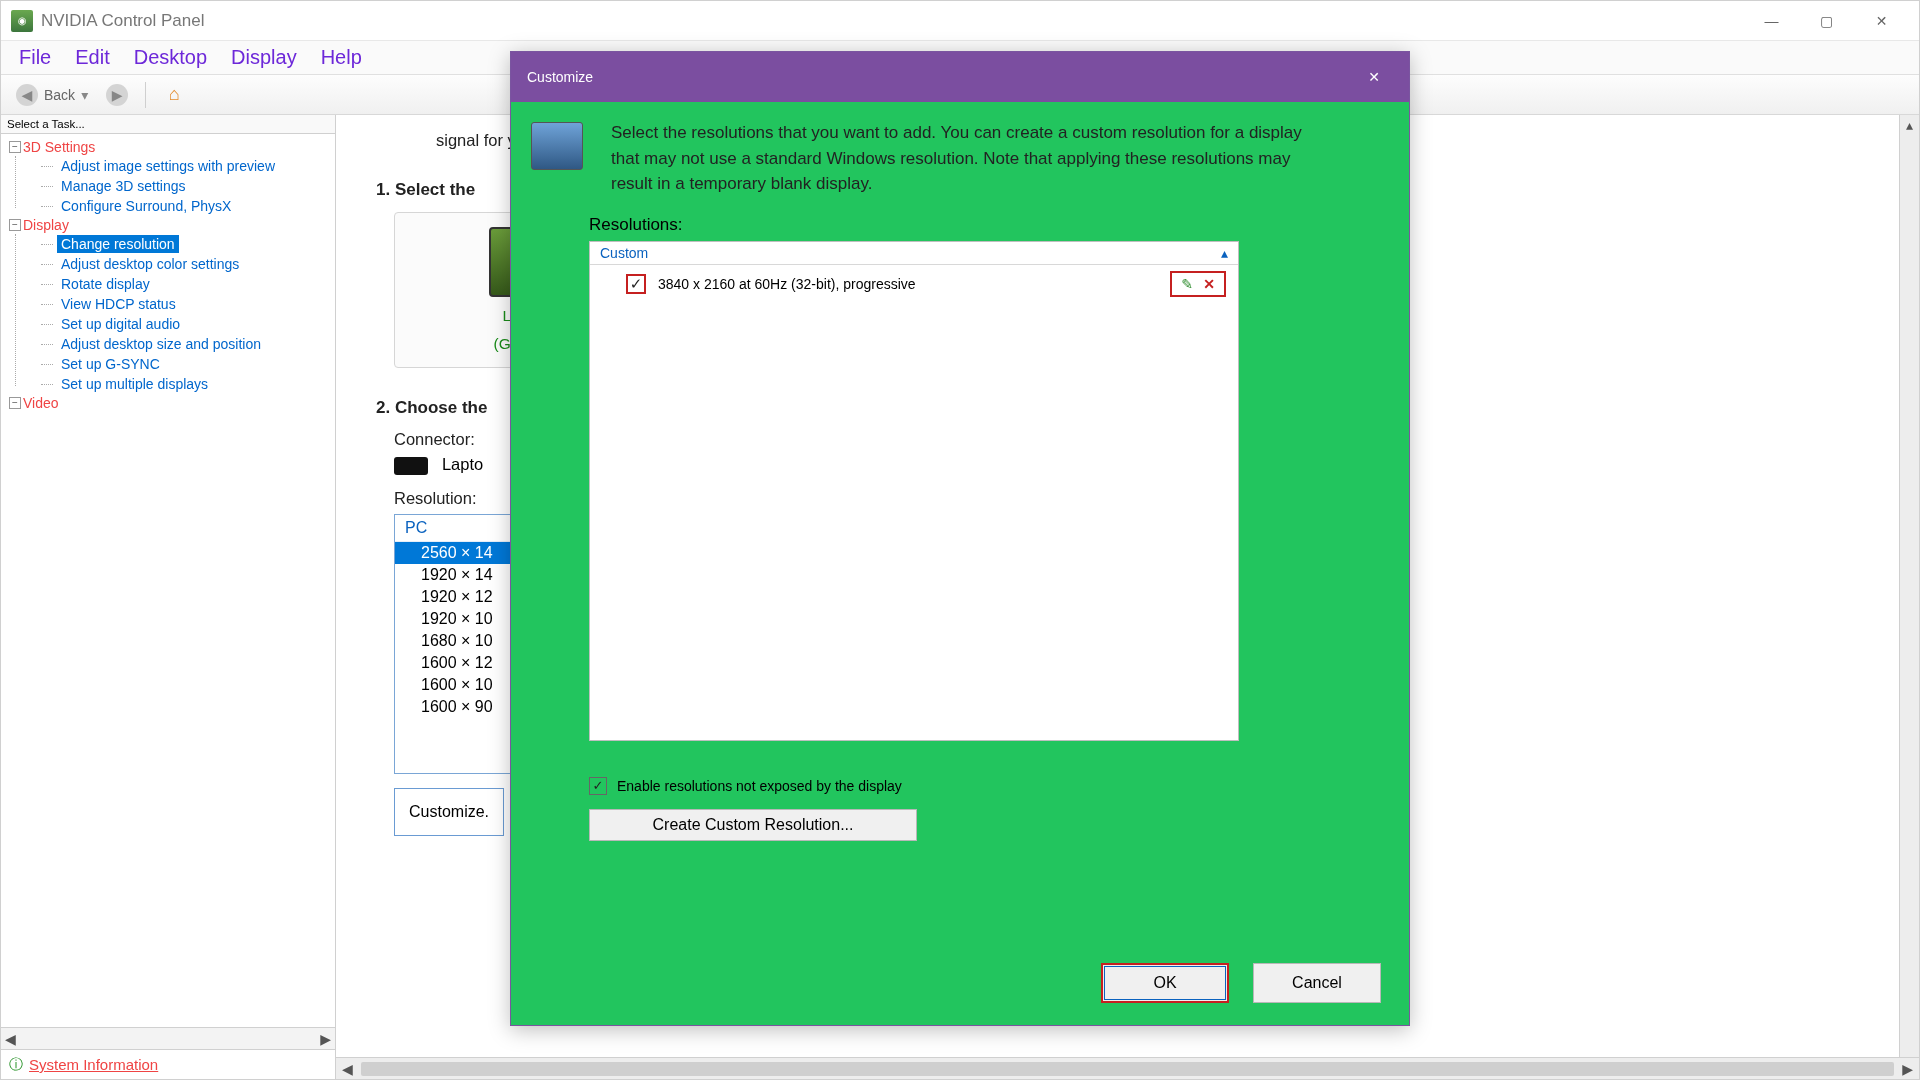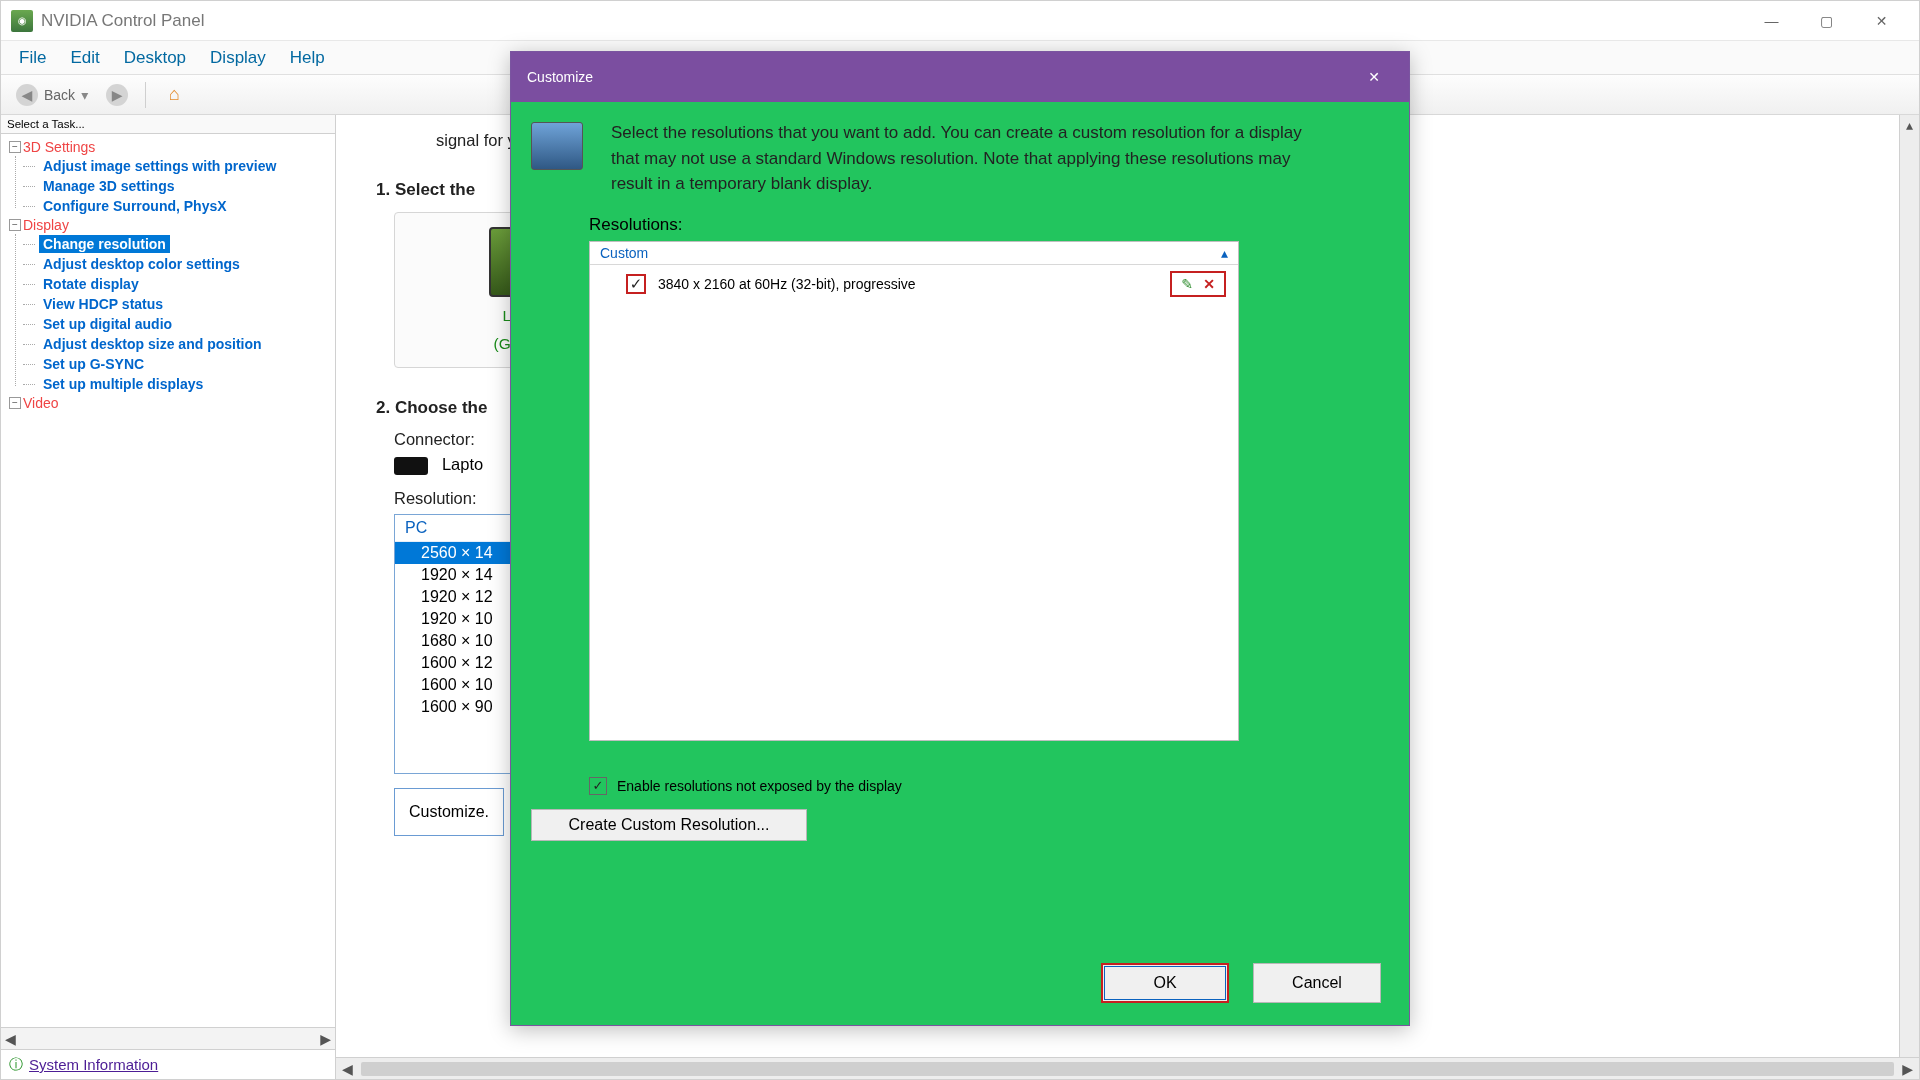--- a/index.html
+++ b/index.html
@@ -5,43 +5,43 @@
   *{box-sizing:border-box;margin:0;padding:0;font-family:"Segoe UI",Tahoma,sans-serif;font-size:14px;}
   html,body{width:1920px;height:1080px;overflow:hidden;background:#fff;}
   .window{width:1920px;height:1080px;background:#fff;border:1px solid #d0d0d0;position:relative;}
   .titlebar{height:40px;display:flex;align-items:center;padding:0 10px;border-bottom:1px solid #e8e8e8;background:#fff;color:#777;}
   .titlebar .icon{width:22px;height:22px;background:linear-gradient(#6aa84f,#3c763d);border-radius:2px;margin-right:8px;display:flex;align-items:center;justify-content:center;font-size:10px;color:#fff;}
   .titlebar .title{flex:0 0 auto;font-size:17px;}
   .titlebar .spacer{flex:1;}
   .winbtn{width:55px;height:40px;display:flex;align-items:center;justify-content:center;color:#666;}
   .winbtn span{font-size:14px;}
   .menubar{height:34px;display:flex;align-items:center;padding:0 6px;border-bottom:1px solid #e0e0e0;background:#fafafa;}
-  .menuitem{padding:4px 12px;font-size:17px;color:#0369a1;}
+  .menuitem{padding:4px 12px;font-size:20px;color:#6d28d9;}
   .toolbar{height:40px;display:flex;align-items:center;padding:0 6px;border-bottom:1px solid #d8d8d8;background:linear-gradient(#fdfdfd,#f0f0f0);}
   .tb-btn{display:flex;align-items:center;gap:6px;height:30px;padding:0 8px;border:1px solid transparent;border-radius:3px;color:#666;}
   .tb-circle{width:22px;height:22px;border-radius:50%;background:#d4d4d4;display:inline-flex;align-items:center;justify-content:center;color:#888;font-size:14px;}
   .tb-sep{width:1px;height:26px;background:#cfcfcf;margin:0 8px;}
   .tb-home{width:22px;height:22px;display:inline-flex;align-items:center;justify-content:center;color:#e38b2c;font-size:18px;}
   
   .body{display:flex;height:calc(100% - 40px - 34px - 40px);}
   .sidebar{width:335px;min-width:335px;border-right:1px solid #d0d0d0;background:#fff;display:flex;flex-direction:column;}
   .task-hdr{font-size:11.5px;padding:3px 6px;border-bottom:1px solid #d0d0d0;background:#f9f9f9;}
   .tree{flex:1;overflow:hidden;padding:4px 0;}
   .tree-node{display:flex;align-items:center;gap:2px;padding:1px 6px 1px 8px;font-size:16.5px;white-space:nowrap;}
   .tree-toggle{width:12px;height:12px;border:1px solid #999;display:inline-flex;align-items:center;justify-content:center;font-size:10px;line-height:1;color:#555;}
   .tree-label{color:#ef4444;}
   .tree-link{color:#0066cc;padding:1px 4px;}
   .tree-link.selected{background:#0078d7;color:#fff;}
-  .tree-children{padding-left:14px;position:relative;font-weight:bold;}
+  .tree-children{padding-left:32px;position:relative;}
   .tree-children::before{content:"";position:absolute;left:14px;top:0;bottom:8px;border-left:1px dotted #aaa;}
   .tree-children .tree-node::before{content:"";width:12px;border-top:1px dotted #aaa;margin-right:2px;}
   .side-scroll{height:22px;border-top:1px solid #d0d0d0;display:flex;align-items:center;justify-content:space-between;padding:0 4px;background:#f3f3f3;}
   .side-scroll span{color:#555;}
   .sysinfo{height:30px;border-top:1px solid #d0d0d0;display:flex;align-items:center;gap:6px;padding:0 8px;}
-  .sysinfo a{color:#4c1d95;text-decoration:underline;font-size:15px;text-align:center;}
+  .sysinfo a{color:#ef4444;text-decoration:underline;font-size:15px;text-align:center;}
   
   .content{flex:1;position:relative;background:#fff;border-left:none;overflow:hidden;}
   .content-inner{padding:10px 20px 10px 40px;height:100%;position:relative;}
   .hscroll{position:absolute;bottom:0;left:0;right:0;height:22px;background:#ededed;border-top:1px solid #d0d0d0;display:flex;align-items:center;justify-content:space-between;padding:0 6px;color:#555;}
   .hscroll .thumb{flex:1;height:14px;margin:0 8px;background:#cfcfcf;border-radius:2px;}
   .vscroll{position:absolute;top:0;right:0;bottom:22px;width:20px;background:#ededed;border-left:1px solid #d0d0d0;}
   .vscroll .up,.vscroll .down{height:20px;display:flex;align-items:center;justify-content:center;color:#555;}
   .section-head{font-size:17px;font-weight:600;margin:30px 0 12px;color:#222;}
   .group{border:1px solid #d6d6d6;border-radius:4px;padding:14px;background:#fbfbfb;}
   .monitor-ico{width:90px;height:70px;background:linear-gradient(#6a9c3a,#36591a);border:2px solid #333;border-radius:4px;margin:auto;display:flex;align-items:flex-end;justify-content:flex-end;padding:4px;}
@@ -66,21 +66,21 @@
   .res-box{margin-left:58px;width:650px;height:500px;border:1px solid #bfbfbf;background:#fff;position:relative;}
   .res-box-hdr{display:flex;align-items:center;justify-content:space-between;padding:3px 10px;border-bottom:1px solid #d8d8d8;color:#0a62bf;font-size:17px;}
   .res-entry{display:flex;align-items:center;gap:12px;padding:6px 12px 6px 36px;font-size:17px;}
   .chk{width:20px;height:20px;border:2px solid #c52020;display:inline-flex;align-items:center;justify-content:center;font-size:15px;background:#fff;color:#222;}
   .entry-actions{margin-left:auto;display:flex;gap:0;border:2px solid #c52020;padding:2px 4px;}
   .act{width:22px;height:18px;display:inline-flex;align-items:center;justify-content:center;font-size:14px;}
   .act.edit{color:#2a8a2a;}
   .act.del{color:#c52020;font-weight:bold;}
   .chk-row{display:flex;align-items:center;gap:10px;margin:36px 0 14px 58px;font-size:17px;}
   .chk2{width:18px;height:18px;border:1px solid #666;display:inline-flex;align-items:center;justify-content:center;font-size:13px;color:#222;}
-  .create-btn{width:276px;text-align:center;}
+  .create-btn{margin-left:58px;width:328px;text-align:center;}
   .modal-foot{position:absolute;bottom:22px;right:28px;display:flex;gap:24px;}
   .modal-foot .btn{width:128px;height:40px;display:flex;align-items:center;justify-content:center;}
   .ok-btn{border:2px solid #c52020;outline:1px solid #0a62bf;outline-offset:-4px;}
 </style>
 </head>
 <body>
 
 <div class="window">
 
   <div class="titlebar">

